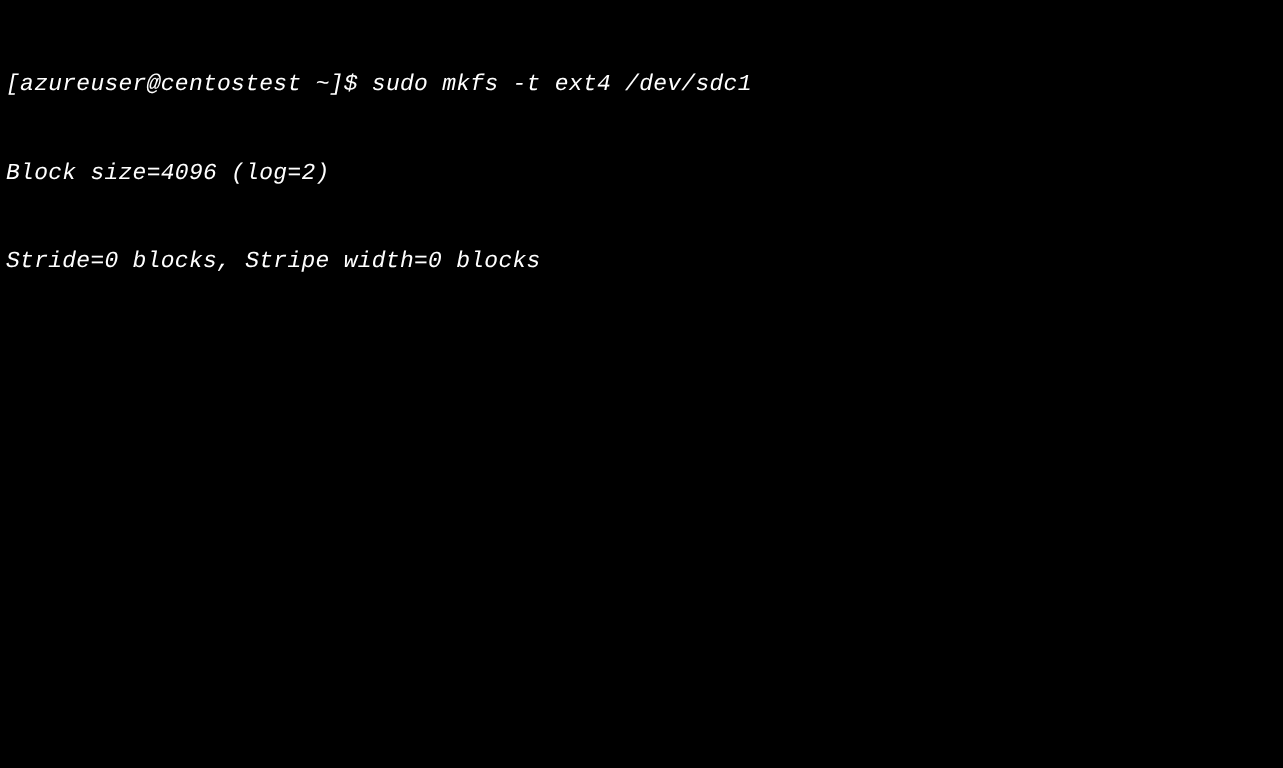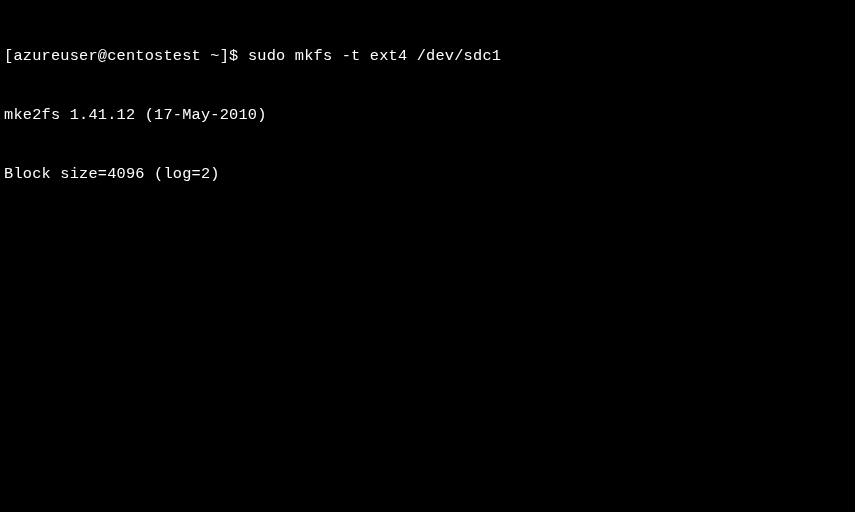--- a/index.html
+++ b/index.html
@@ -18,32 +18,33 @@
       height: 512px;
       overflow: hidden;
       letter-spacing: 0.2px;
     }
     .terminal {
       white-space: pre;
     }
     .line {
       display: block;
       min-height: 1.28em;
+      font-style: italic;
     }
     .prompt {
       color: #fff;
     }
   </style>
 </head>
 <body>
 
 <div class="terminal">
   <span class="line"><span class="prompt">[azureuser@centostest ~]$</span> <span>sudo mkfs -t ext4 /dev/sdc1</span></span>
-  <span class="line">mke2fs 1.41.12 (17-May-2010)</span>
   <span class="line">Block size=4096 (log=2)</span>
+  <span class="line">Stride=0 blocks, Stripe width=0 blocks</span>
   
   
   
   
   
   
   
   
   
   

